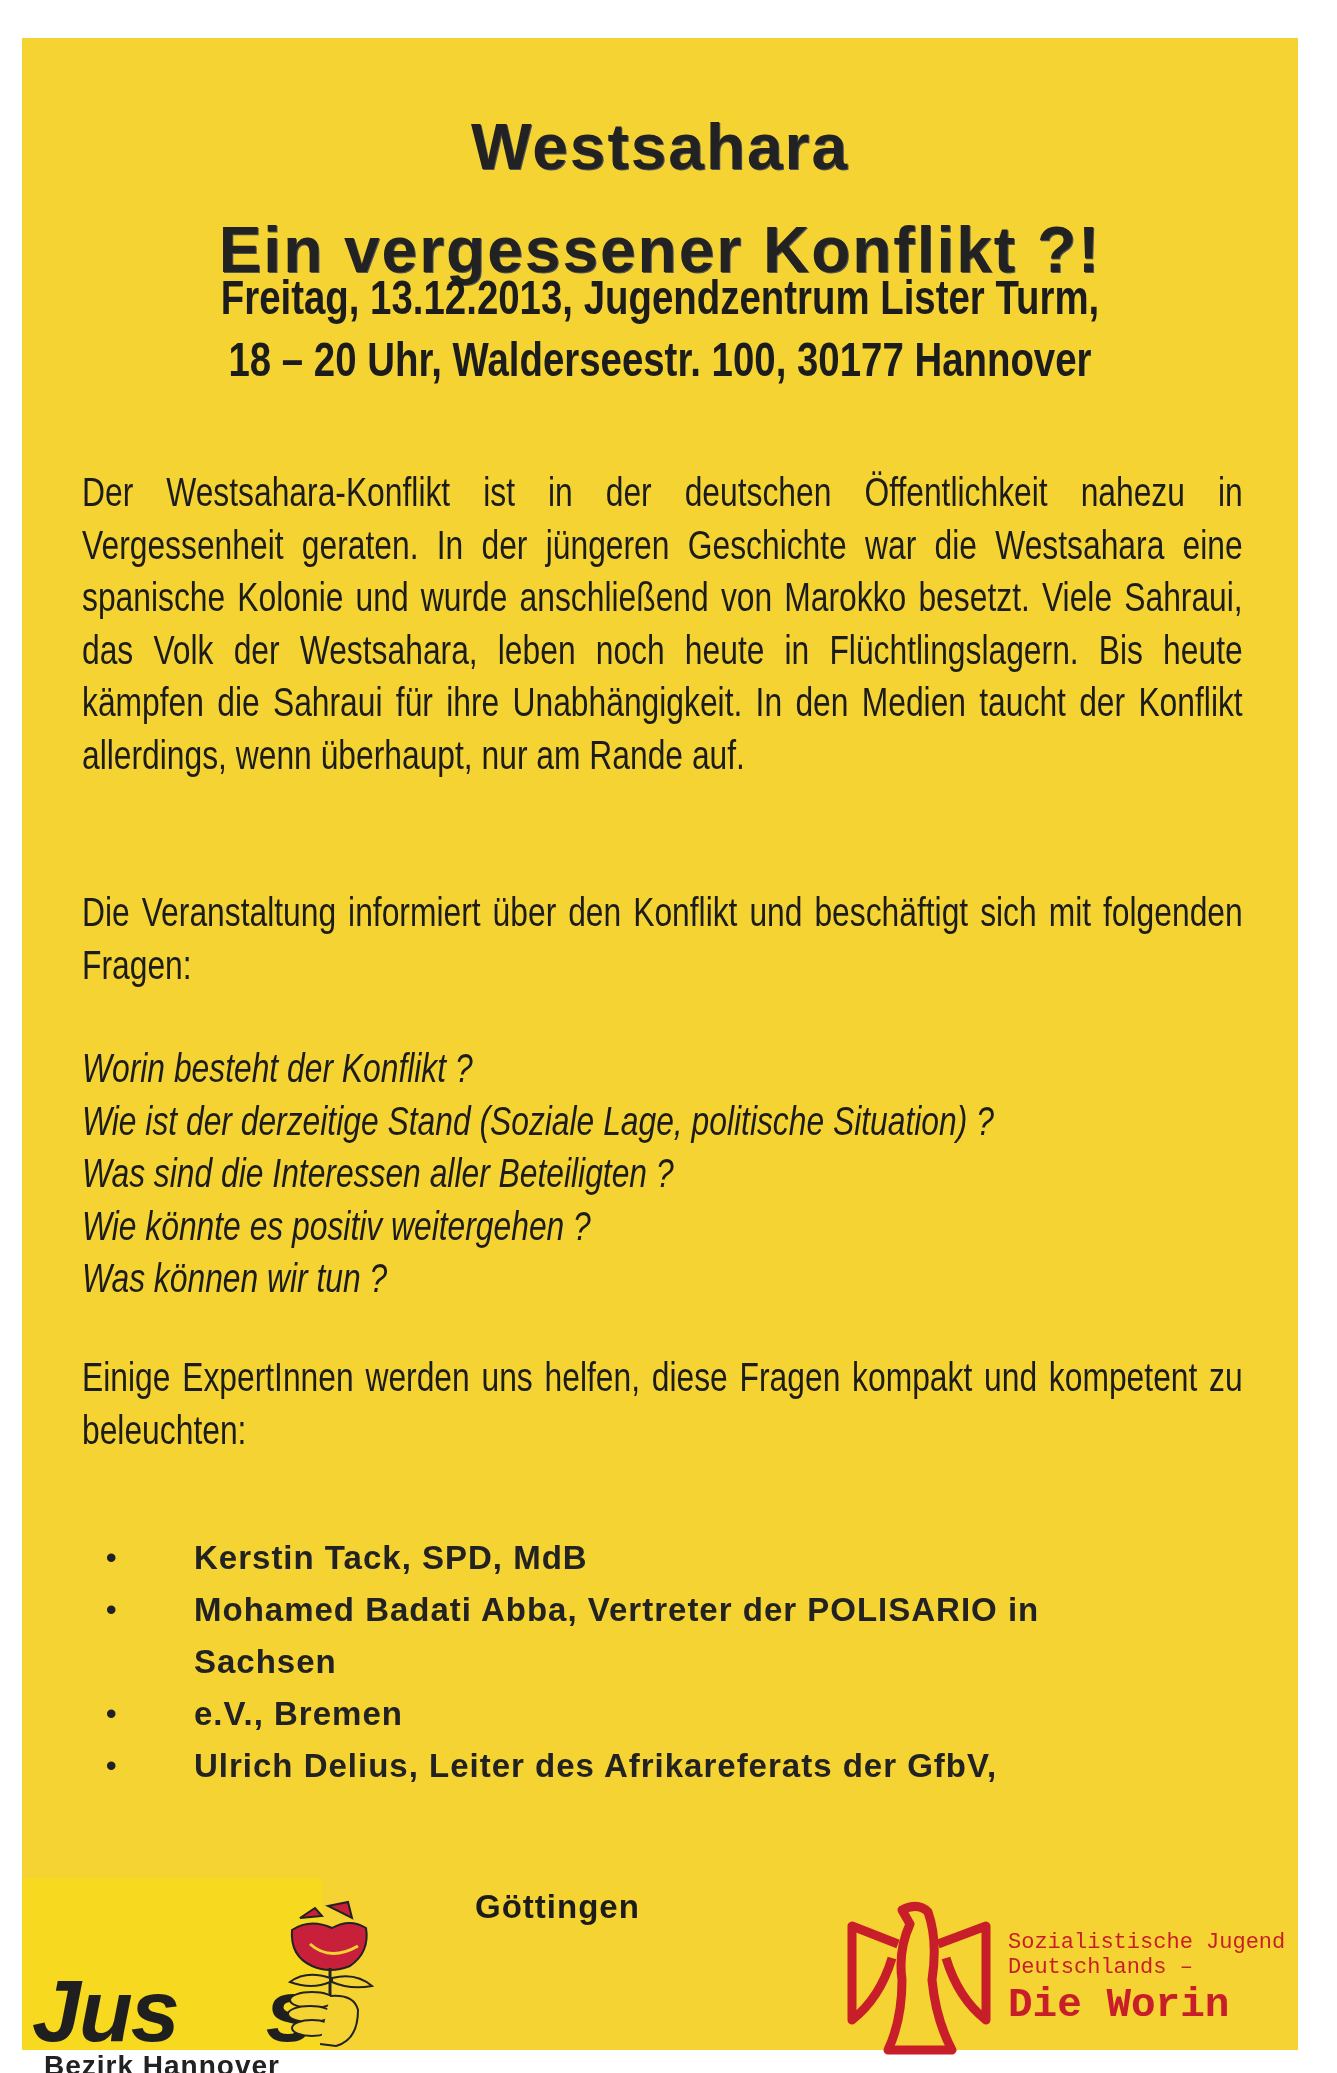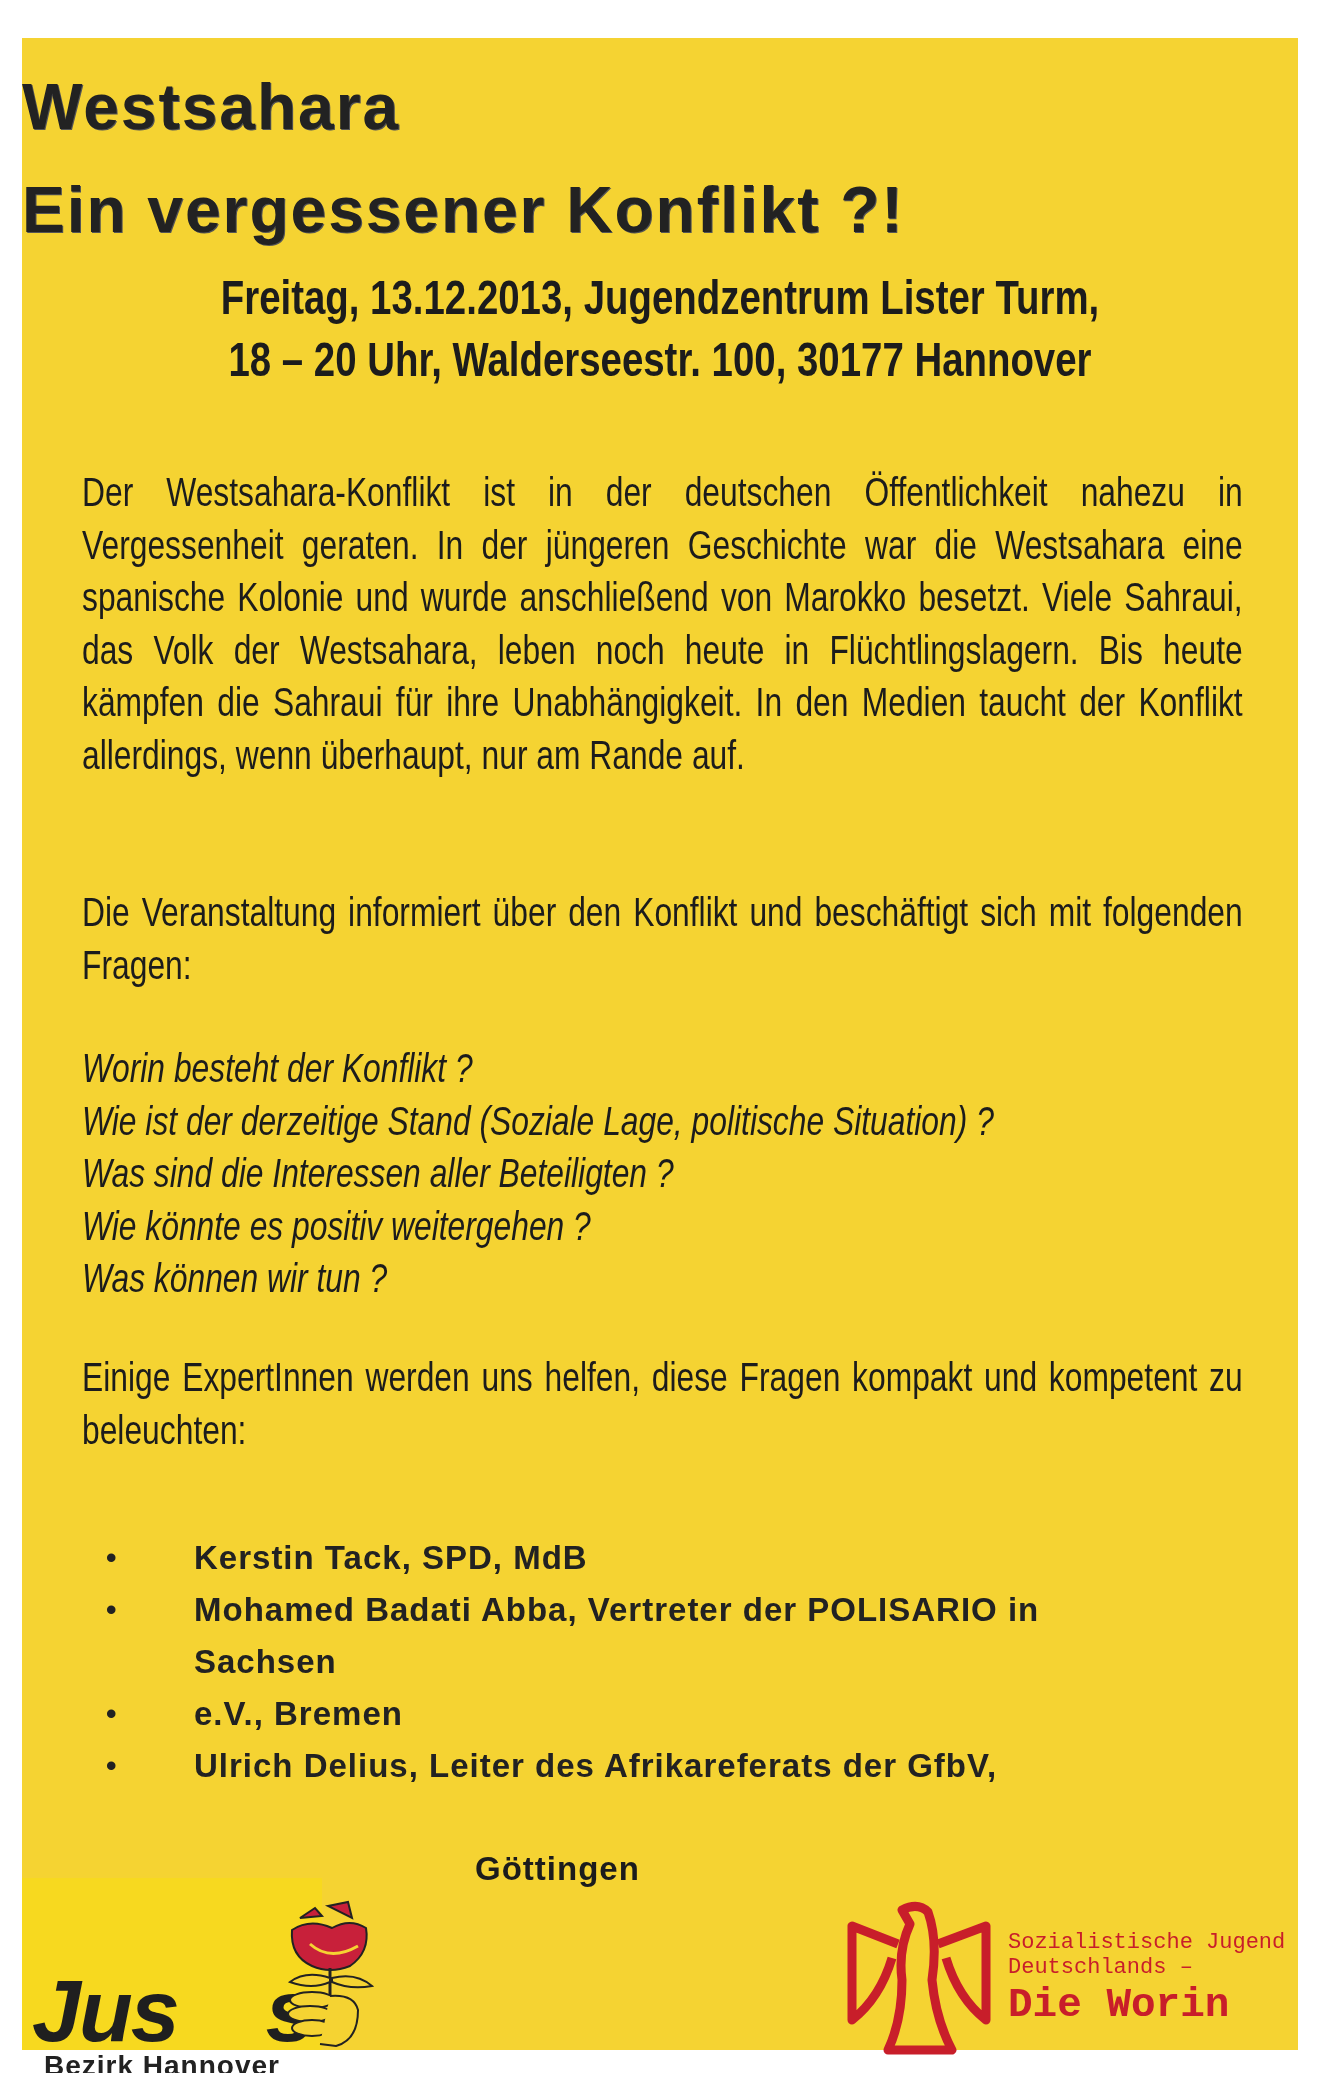--- a/index.html
+++ b/index.html
@@ -6,22 +6,22 @@
   body {
     width: 1337px; height: 2073px; background: #ffffff; position: relative; overflow: hidden;
     font-family: "Liberation Sans", sans-serif; color: #1c1c1c;
   }
   .flyer {
     position: absolute; left: 22px; top: 38px; width: 1276px; height: 2012px;
     background: #f5d332;
   }
   .abs { position: absolute; white-space: nowrap; }
   .title {
-    left: 0; width: 1276px; font-weight: bold;
-    color: #222; text-shadow: 1px 1px 0 #555;
+    left: 0; width: 1276px; text-align: center; font-weight: bold;
+    color: #222; text-shadow: 1px 1px 0 #555; margin-top: 40px;
   }
   .t1 { top: 32px; font-size: 64px; letter-spacing: 2px; }
   .t2 { top: 135px; font-size: 64px; letter-spacing: 2px; }
   .sub {
     left: 0; width: 1276px; text-align: center; font-size: 48px; font-weight: bold;
     transform: scaleX(0.80); transform-origin: center;
   }
   .s1 { top: 232px; }
   .s2 { top: 294px; }
   .narrow-block {
@@ -33,21 +33,21 @@
   .p1 { top: 428px; }
   .p2 { top: 848px; }
   .questions { position: absolute; left: 60px; top: 1004px; transform: scaleX(0.795); transform-origin: left top;
     font-size: 40px; line-height: 52.5px; font-style: italic; white-space: nowrap; }
   .questions div { margin: 0; }
   .p3 { top: 1313px; }
   .speakers { position: absolute; left: 60px; top: 1494px; width: 1160px; font-size: 33px; font-weight: bold; line-height: 52px; }
   .speaker { position: relative; padding-left: 112px; text-align: justify; letter-spacing: 1px; color: #222; }
   .speaker .bullet { position: absolute; left: 24px; top: 0; font-size: 30px; }
   .speaker .cont { display: block; }
-  .goettingen { position: absolute; left: 453px; top: 1812px; font-size: 33px; font-weight: bold; letter-spacing: 1px; }
+  .goettingen { position: absolute; left: 453px; top: 1850px; font-size: 33px; font-weight: bold; letter-spacing: 1px; }
   
   .jusos-bg { position: absolute; left: 0; top: 1840px; width: 300px; height: 172px; background: #f7d91f; }
   .jusos { position: absolute; left: 10px; top: 1922px; font-size: 88px; font-weight: 900; font-style: italic; color: #1f1f1f; letter-spacing: -2px; }
   .jusos .gap { display: inline-block; width: 88px; }
   .bezirk { position: absolute; left: 22px; top: 2012px; font-size: 28px; font-weight: bold; letter-spacing: 1px; color: #222; }
   .rose { position: absolute; left: 248px; top: 1862px; width: 130px; height: 150px; }
   
   .falken-icon { position: absolute; left: 818px; top: 1862px; width: 160px; height: 160px; }
   .falken-text { position: absolute; left: 986px; color: #c81e2a; white-space: nowrap; font-family: Liberation Mono, monospace; }
   .ft1 { top: 1892px; font-size: 22px; }

